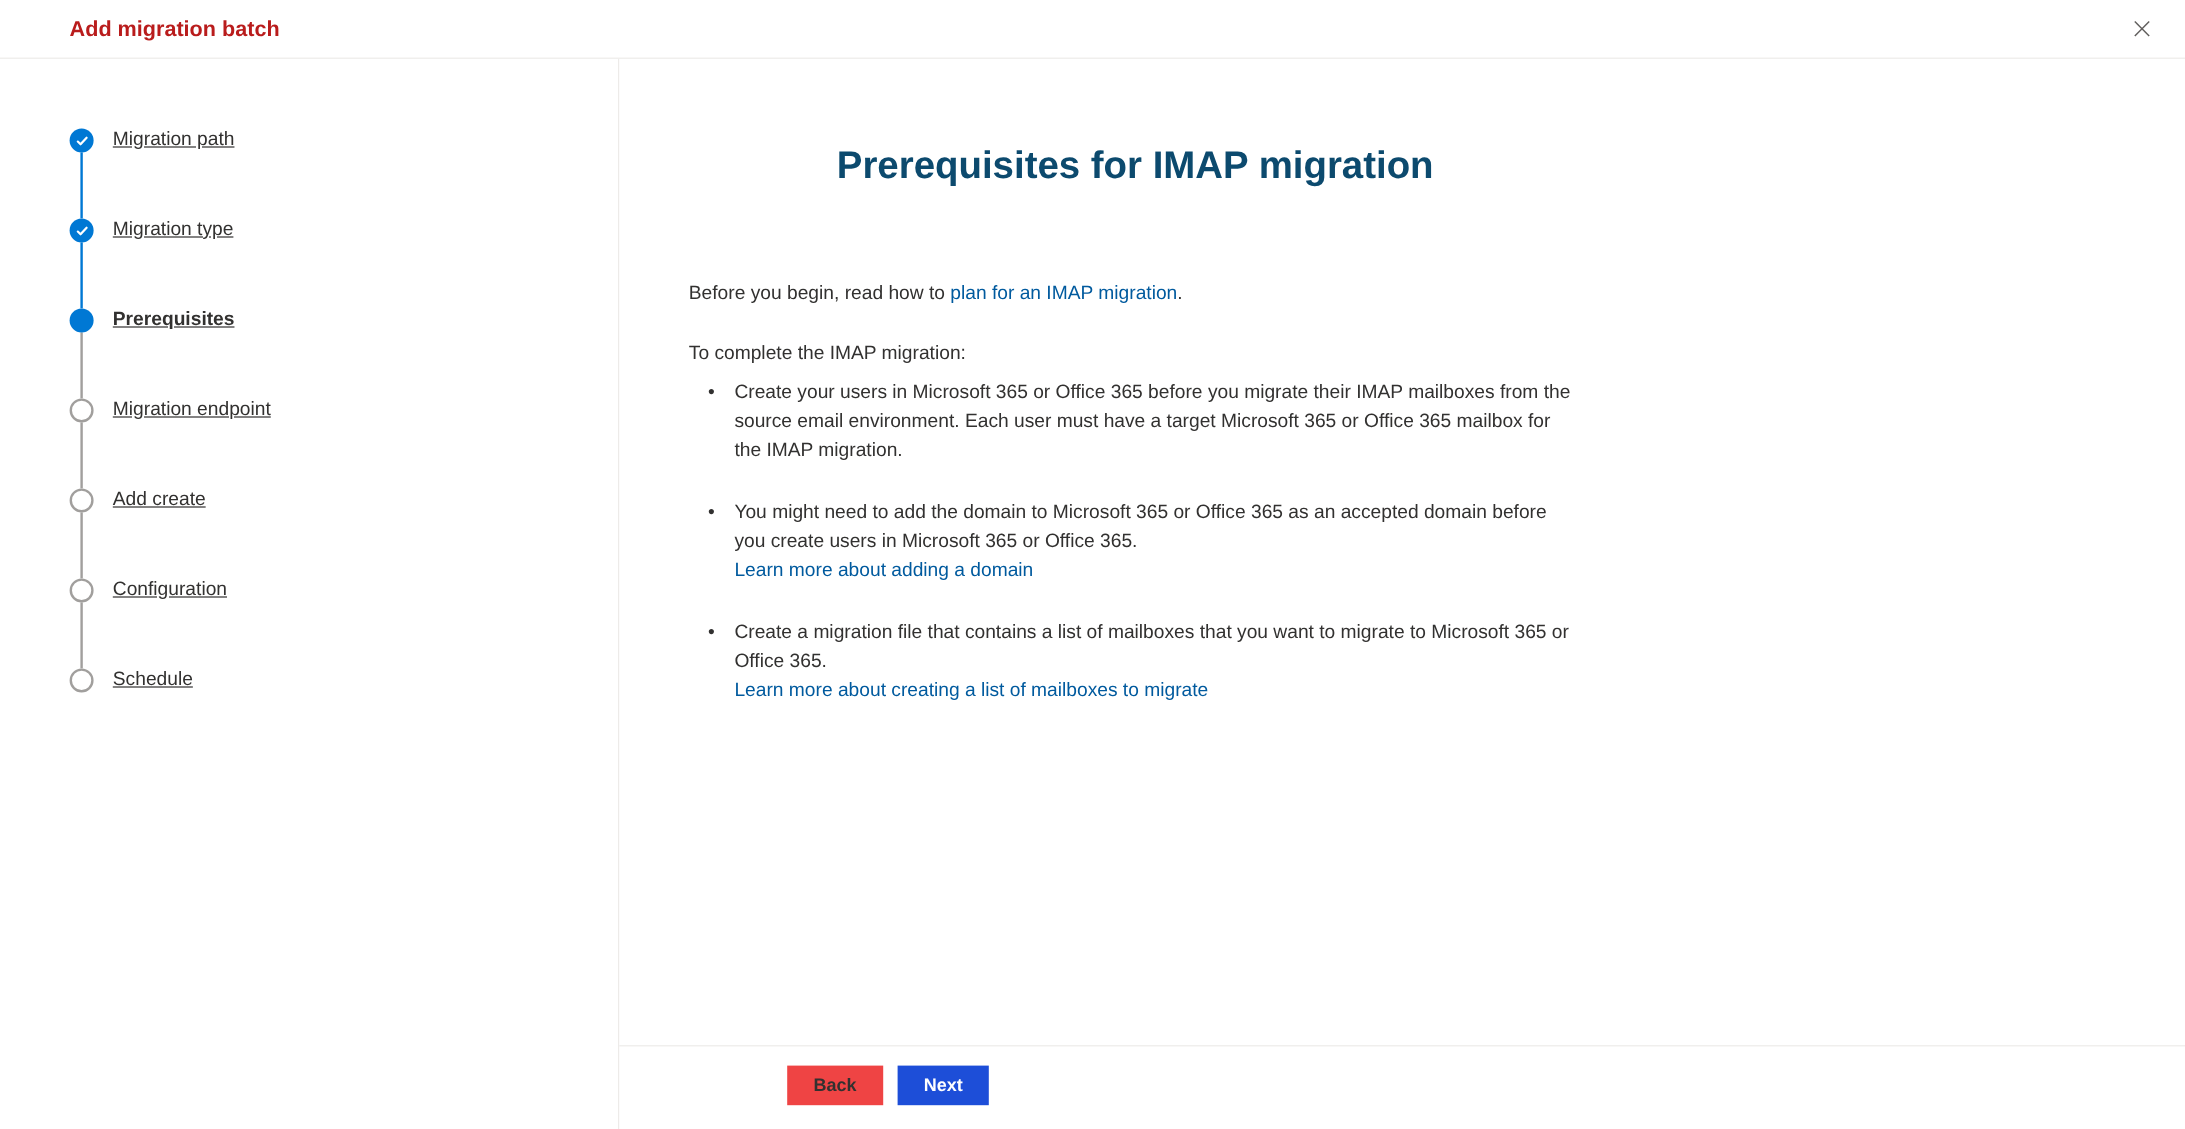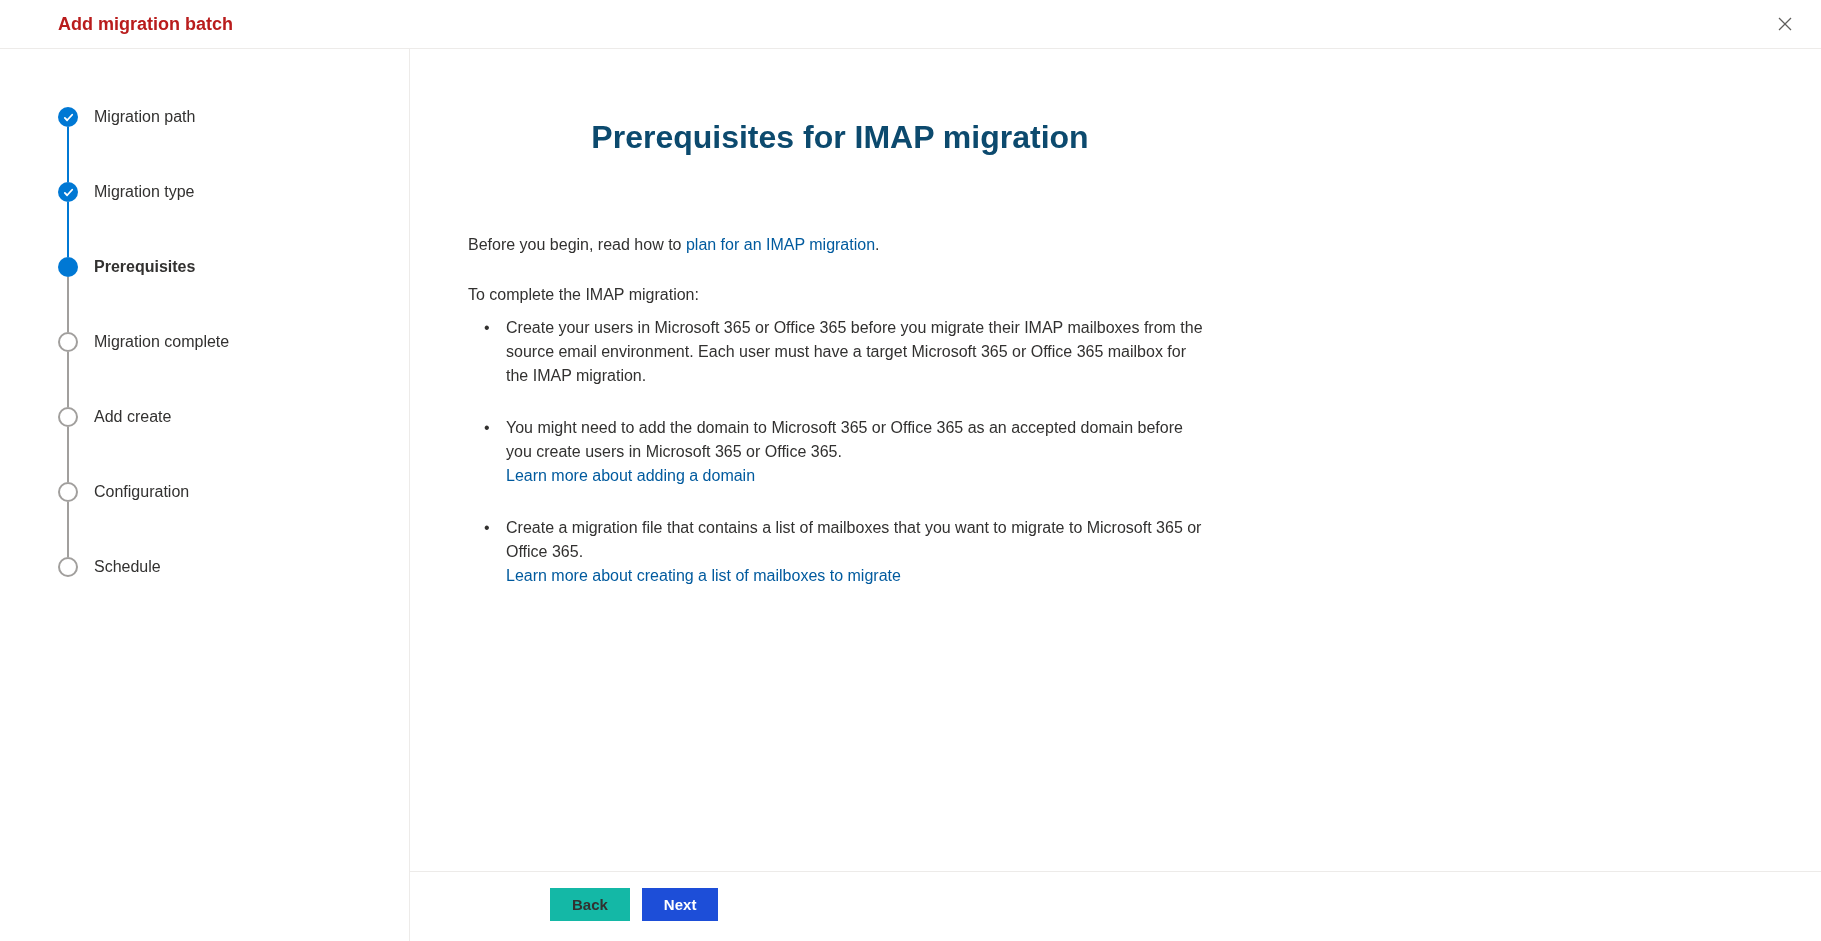--- a/index.html
+++ b/index.html
@@ -36,23 +36,24 @@
     }
     .close-button svg {
       width: 16px;
       height: 16px;
     }
     .body-container {
       display: flex;
       min-height: calc(100vh - 49px);
     }
     .sidebar {
-      width: 410px;
+      width: 516px;
       border-right: 1px solid #edebe9;
       padding: 58px 58px;
+      text-decoration: underline;
     }
     .step-list {
       list-style: none;
     }
     .step-item {
       display: flex;
       align-items: center;
       position: relative;
       cursor: pointer;
     }
@@ -164,21 +165,21 @@
     }
     .btn {
       font-size: 15px;
       font-weight: 600;
       padding: 8px 22px;
       border: none;
       cursor: pointer;
       font-family: inherit;
     }
     .btn-secondary {
-      background: #14b8a6;
+      background: #ef4444;
       color: #323130;
     }
     .btn-primary {
       background: #1d4ed8;
       color: #ffffff;
     }
   </style>
 </head>
 <body>
 
@@ -223,21 +224,21 @@
       <li class="step-item">
         <span class="step-indicator current"></span>
         <span class="step-label current">Prerequisites</span>
       </li>
       <li>
           <div class="step-connector inactive"></div>
         </li>
 
       <li class="step-item">
         <span class="step-indicator pending"></span>
-        <span class="step-label">Migration complete</span>
+        <span class="step-label">Migration endpoint</span>
       </li>
       <li>
           <div class="step-connector inactive"></div>
         </li>
 
       <li class="step-item">
         <span class="step-indicator pending"></span>
         <span class="step-label">Add create</span>
       </li>
       <li>

